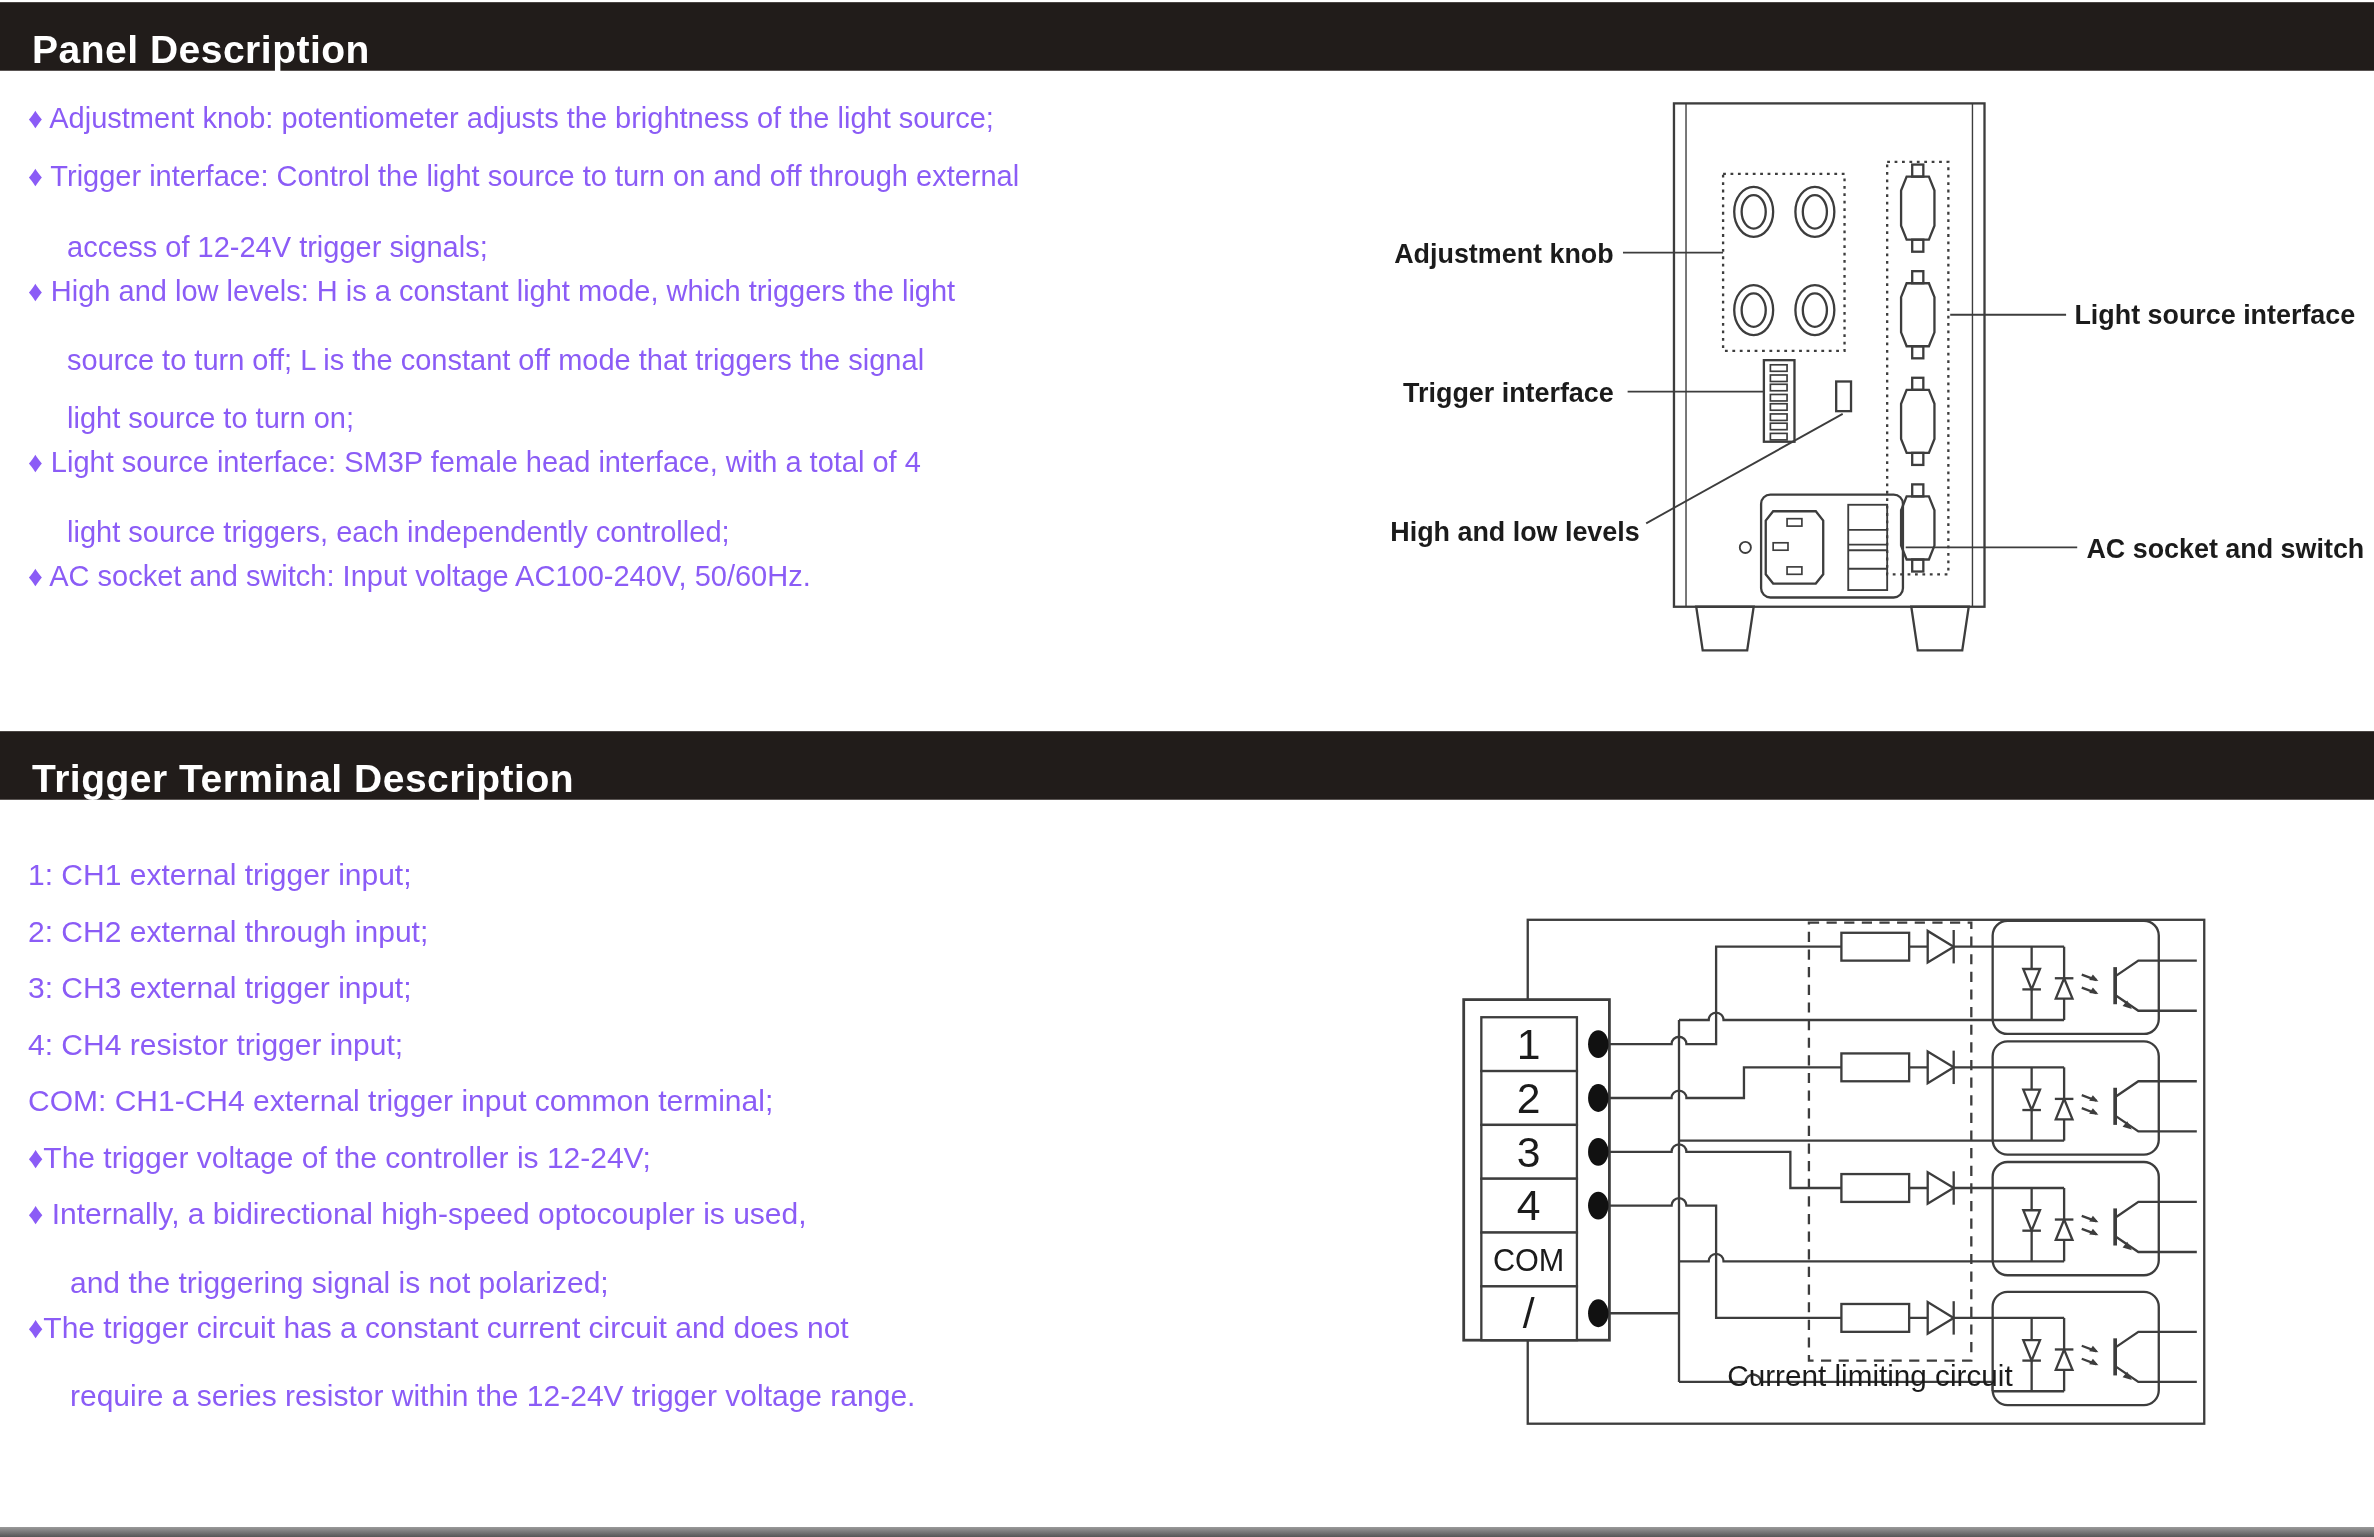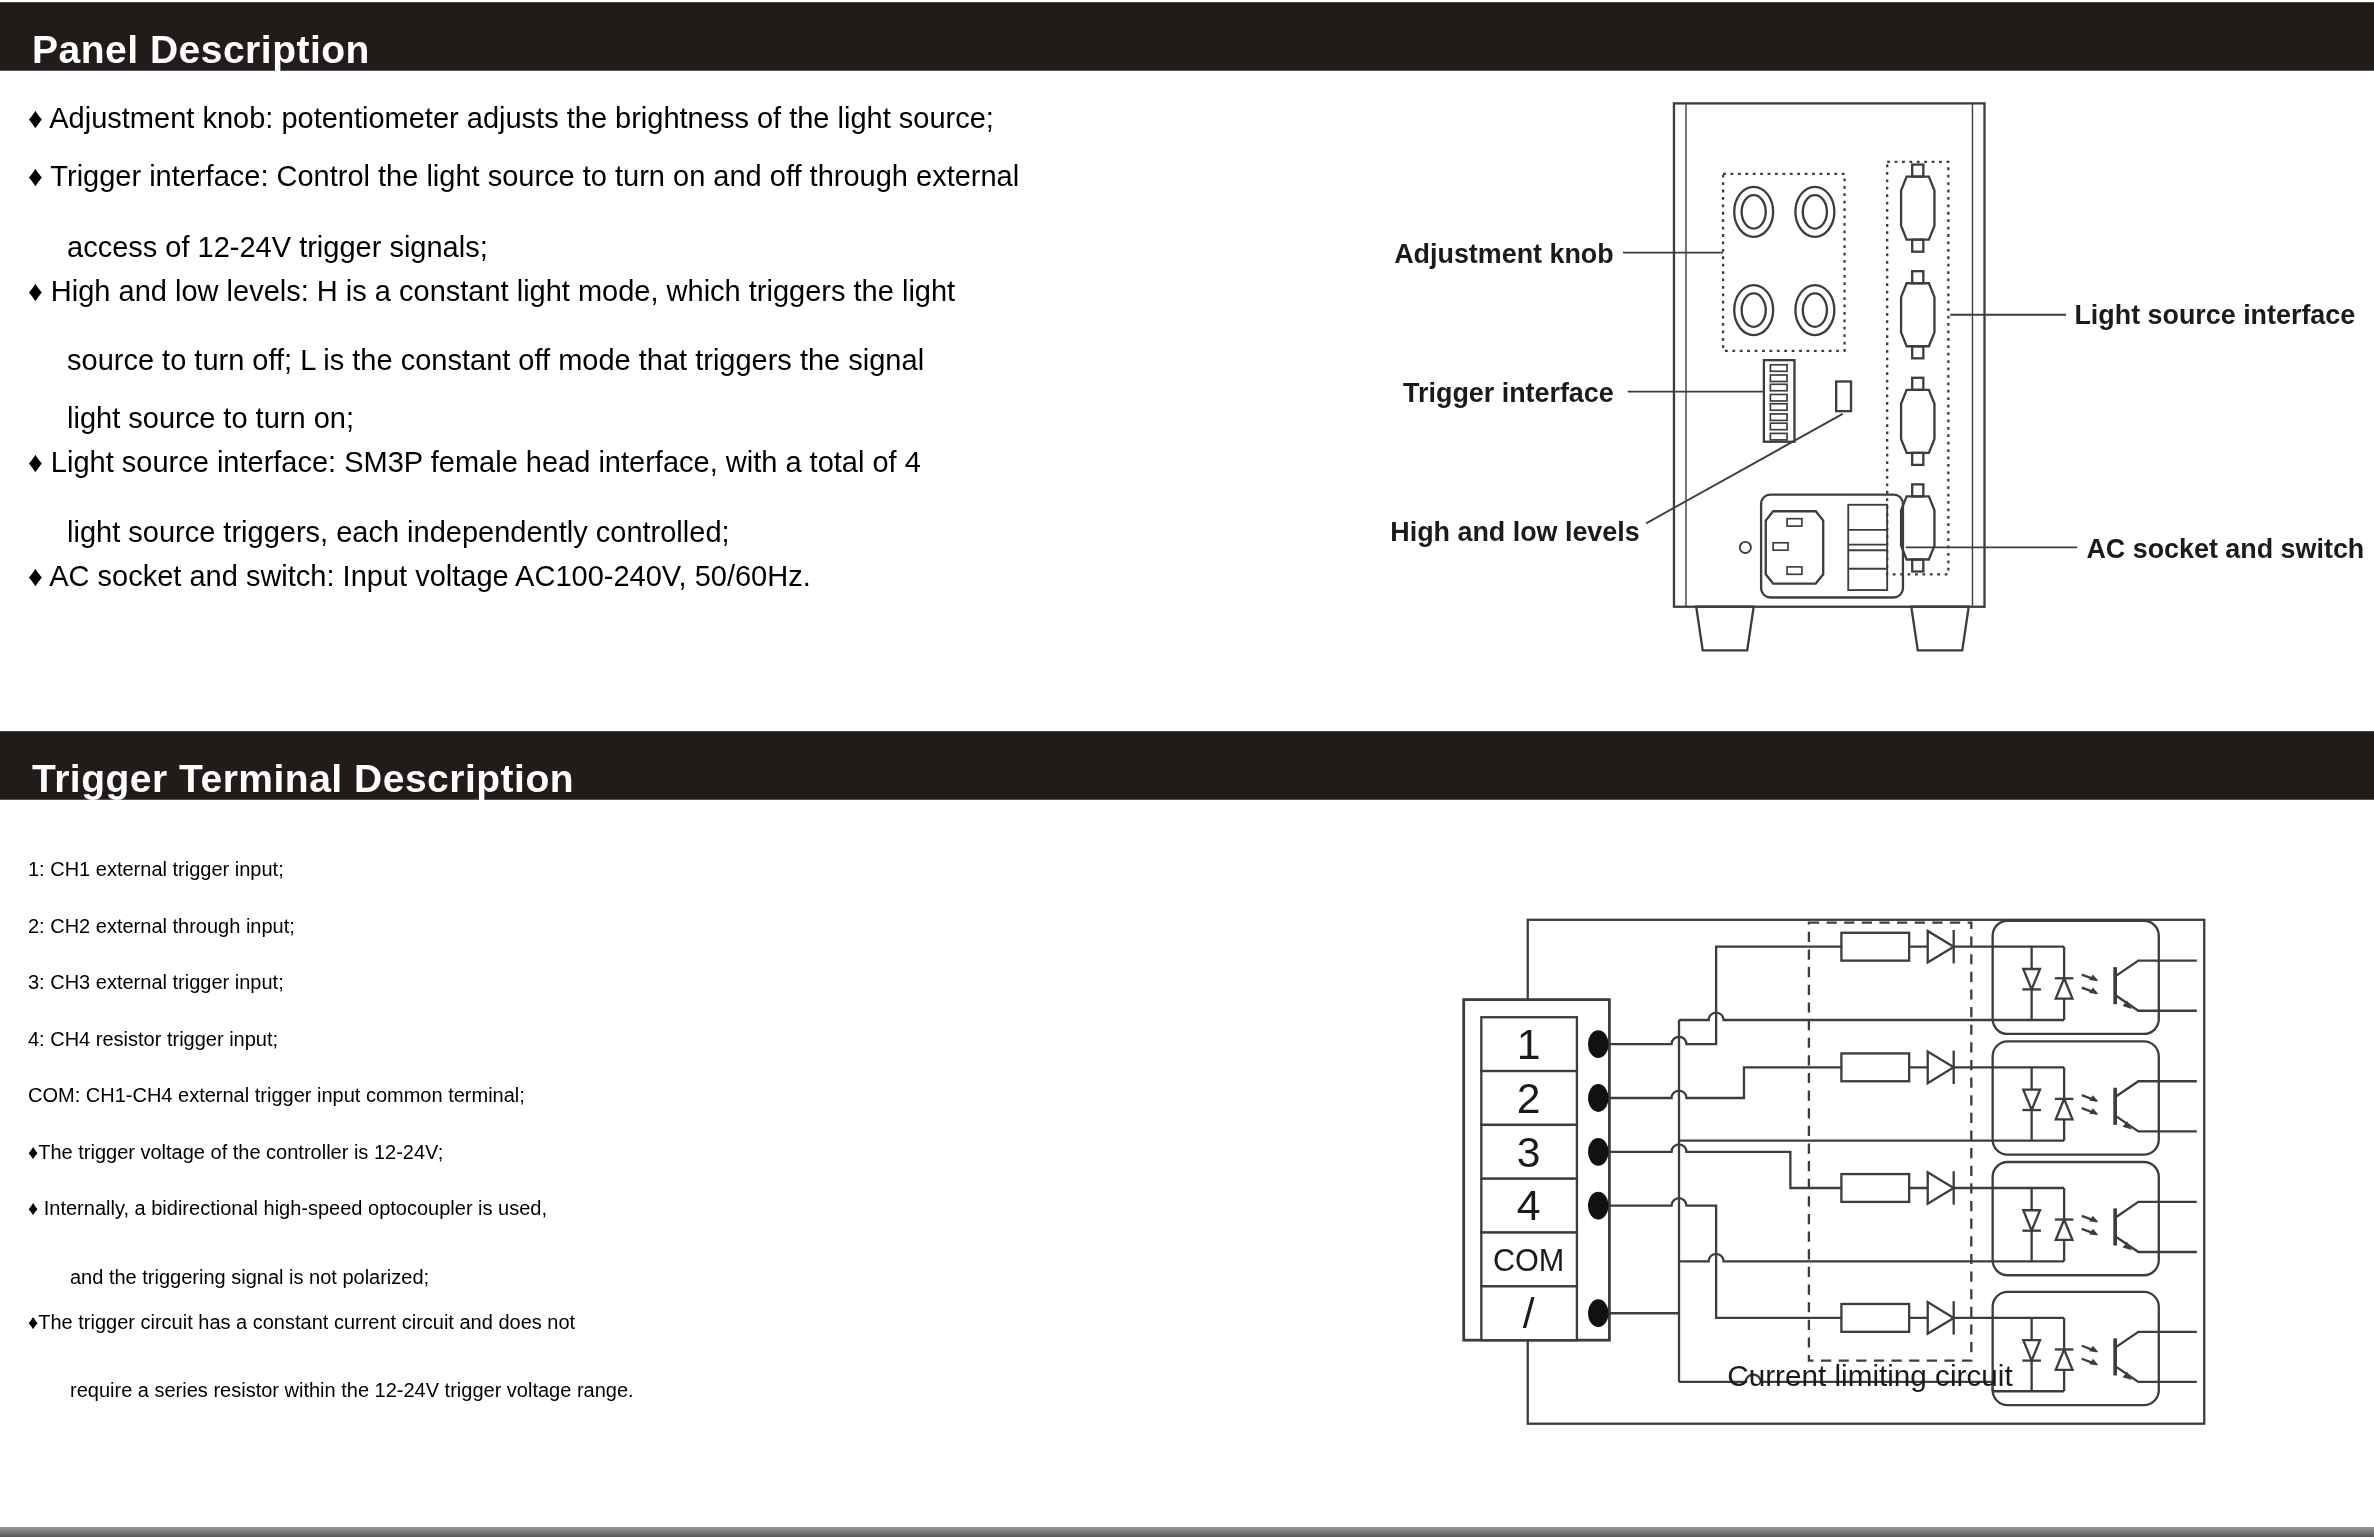--- a/index.html
+++ b/index.html
@@ -2,23 +2,23 @@
 <html style="font-size:15px"><head>
 <meta charset="utf-8">
 <style>
   html,body{margin:0;padding:0;background:#fff;}
   .page{position:relative;width:2375px;height:1538px;background:#ffffff;overflow:hidden;
         font-family:"Liberation Sans", sans-serif;color:#141414;}
   .banner{position:absolute;left:0;width:2375px;height:67px;background:#211c1a;
           border-top:1.9px solid #4a4543;border-bottom:1.9px solid #5a5553;}
   .banner span{position:absolute;left:32px;top:25px;font-size:39px;font-weight:bold;color:#ffffff;
                letter-spacing:0.5px;}
-  .tline{position:absolute;left:28px;font-size:29px;white-space:pre;color:#000000;}
+  .tline{position:absolute;left:28px;font-size:29px;white-space:pre;color:#8b5cf6;}
   .tline.indent1{left:67px;margin-top:12px;}
-  .s2 .tline{font-size:20px;}
+  .s2 .tline{font-size:30px;}
   .s2 .tline.indent1{left:70px;text-align:center;}
   .diagram{position:absolute;}
   svg text{font-family:"Liberation Sans", sans-serif;fill:#1b1b1b;}
   .dlabel{font-size:29px;font-weight:bold;}
   .termnum{font-size:46px;}
   .termcom{font-size:33px;}
   .climit{font-size:32px;}
   .footer-bar{position:absolute;left:0;top:1527px;width:2375px;height:11px;
               background:linear-gradient(#9a9a9a,#4f4f4f);}
 </style>

